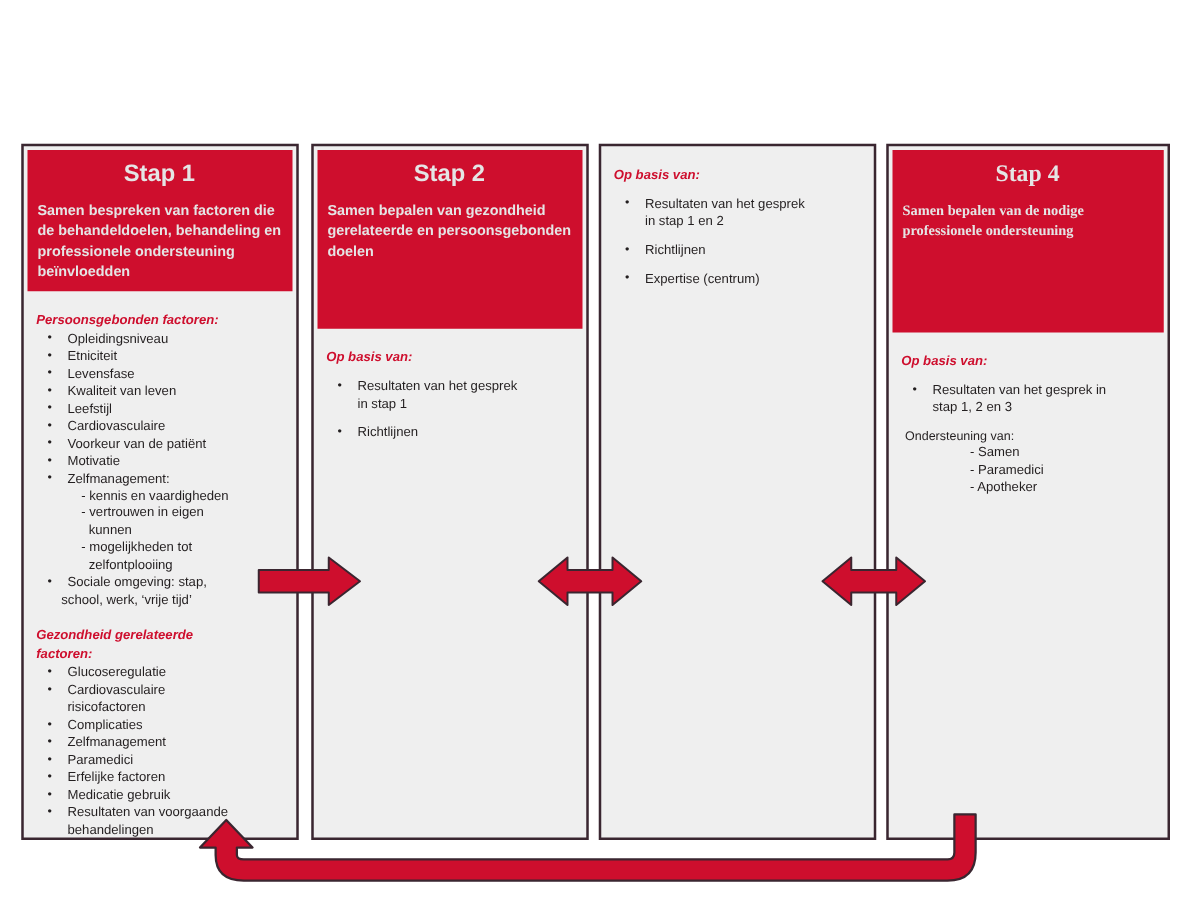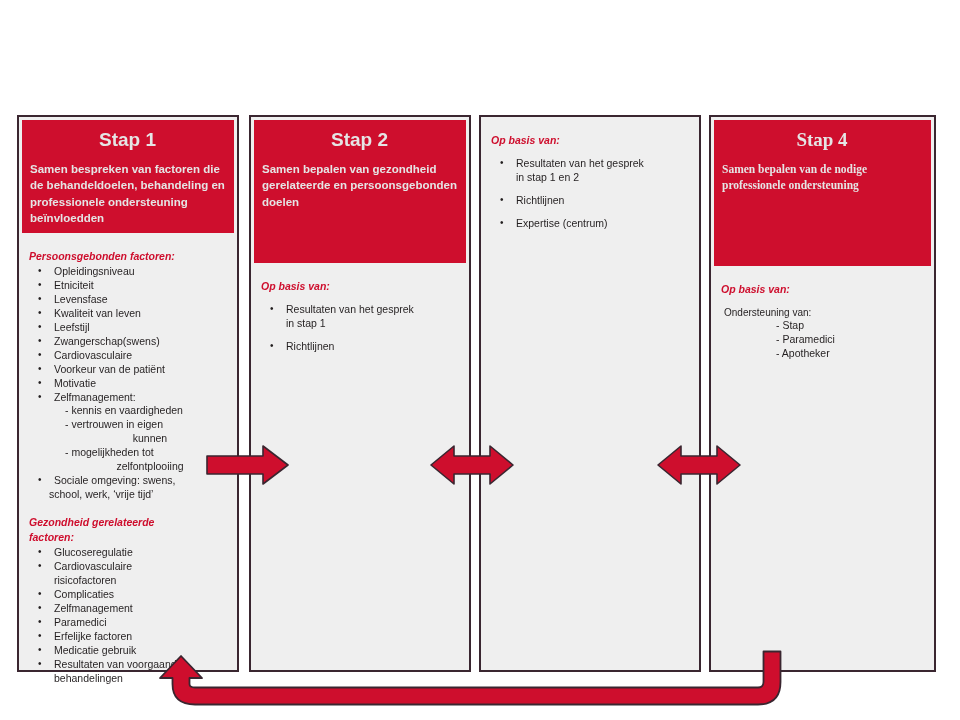--- a/index.html
+++ b/index.html
@@ -102,21 +102,20 @@
     padding-left: 36px;
     line-height: 1.33;
     font-size: 10.5px;
     color: #231f20;
   }
   .subline-cont {
     padding-left: 42px;
     line-height: 1.33;
     font-size: 10.5px;
     color: #231f20;
-    text-align: center;
   }
   .plain-line {
     padding-left: 3px;
     line-height: 1.33;
     font-size: 10px;
     color: #231f20;
     margin-top: 9px;
   }
   .dash-line {
     padding-left: 55px;
@@ -146,34 +145,33 @@
     </div>
     <div class="col-body">
 
       <div class="section-head">Persoonsgebonden factoren:</div>
       <ul class="bullets">
         <li><span>Opleidingsniveau</span></li>
         <li><span>Etniciteit</span></li>
         <li><span>Levensfase</span></li>
         <li><span>Kwaliteit van leven</span></li>
         <li><span>Leefstijl</span></li>
-        <li><span>Zwangerschap(swens)</span></li>
         <li><span>Cardiovasculaire</span></li>
         <li><span>Voorkeur van de patiënt</span></li>
         <li><span>Motivatie</span></li>
         <li><span>Zelfmanagement:</span></li>
       </ul>
       <div class="subline">- kennis en vaardigheden</div>
       <div class="subline">- vertrouwen in eigen</div>
       <div class="subline-cont">kunnen</div>
       <div class="subline">- mogelijkheden tot</div>
       <div class="subline-cont">zelfontplooiing</div>
       <ul class="bullets">
         <li>
-          <span>Sociale omgeving: swens,</span>
+          <span>Sociale omgeving: stap,</span>
         </li>
       </ul>
       <div style="padding-left:20px;line-height:1.33;">school, werk, ‘vrije tijd’</div>
 
       <div class="section-head spaced">Gezondheid gerelateerde</div>
       <div class="section-head">factoren:</div>
       <ul class="bullets">
         <li><span>Glucoseregulatie</span></li>
         <li>
           <span>Cardiovasculaire</span>
@@ -229,22 +227,28 @@
     </div>
   </div>
 
   <div class="column col-4">
     <div class="col-header">
       <div class="step-title">Stap 4</div>
       <div class="step-subtitle">Samen bepalen van de nodige professionele ondersteuning</div>
     </div>
     <div class="col-body">
       <div class="section-head">Op basis van:</div>
+      <ul class="bullets">
+        <li class="spaced-item">
+          <span>Resultaten van het gesprek in</span>
+          <div>stap 1, 2 en 3</div>
+        </li>
+      </ul>
       <div class="plain-line">Ondersteuning van:</div>
-      <div class="dash-line">- Stap</div>
+      <div class="dash-line">- Samen</div>
       <div class="dash-line">- Paramedici</div>
       <div class="dash-line">- Apotheker</div>
     </div>
   </div>
 
   <svg class="arrow-svg arrow-1" width="86" height="44" viewBox="0 0 86 44">
     <path d="M2 13 L58 13 L58 3 L83 22 L58 41 L58 31 L2 31 Z" fill="#ce0e2d" stroke="#3a2630" stroke-width="1.6" stroke-linejoin="round"></path>
   </svg>
 
   <svg class="arrow-svg arrow-2" width="88" height="44" viewBox="0 0 88 44">

